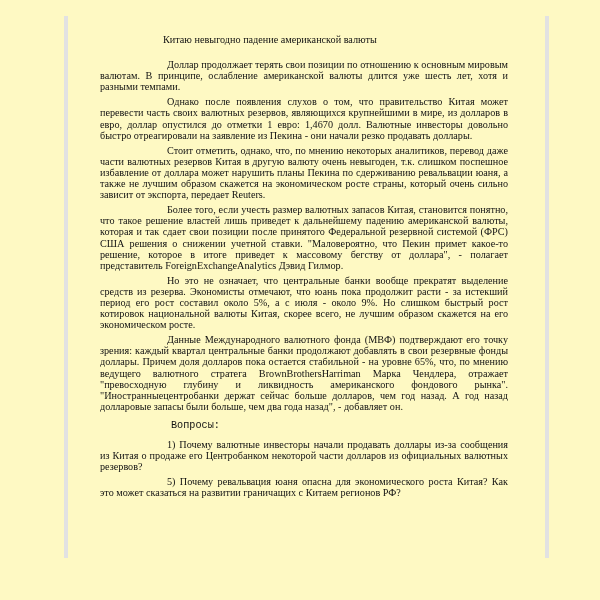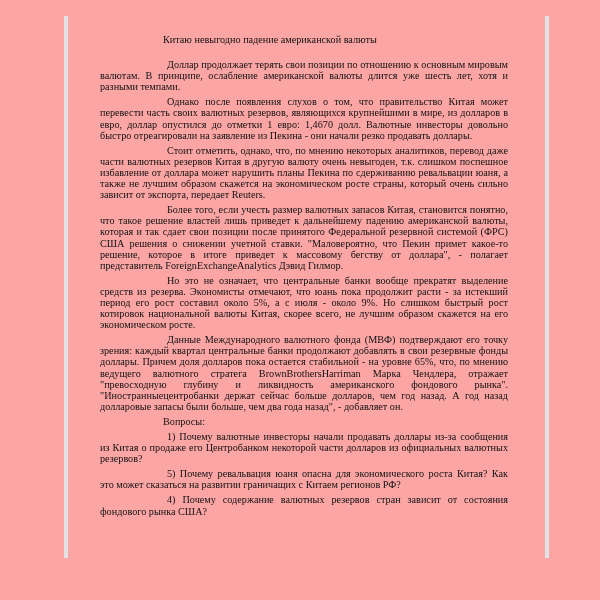--- a/index.html
+++ b/index.html
@@ -7,21 +7,21 @@
       padding: 0;
       width: 600px;
       height: 600px;
       background: #ffffff;
       overflow: hidden;
     }
     .viewport {
       position: relative;
       width: 600px;
       height: 600px;
-      background: #fca5a5;
+      background: #fef9c3;
     }
     .page-edge {
       position: absolute;
       top: 16px;
       height: 542px;
       width: 4px;
       background: #e2e2e2;
     }
     .page-edge.left { left: 64px; }
     .page-edge.right { left: 545px; }
@@ -41,22 +41,23 @@
       font-size: 10.2px;
       font-weight: normal;
       line-height: 11.1px;
     }
     .para {
       margin: 4px;
       text-indent: 67px;
       text-align: justify;
     }
     .q-label {
-      margin: 0;
+      margin: 8px;
       text-indent: 67px;
+      font-family: Liberation Mono, monospace;
     }
   </style>
 </head>
 <body>
 
 <div class="viewport">
   <div class="page-edge left"></div>
   <div class="page-edge right"></div>
 
   <div class="page">
@@ -65,15 +66,14 @@
     <p class="para">Доллар продолжает терять свои позиции по отношению к основным мировым валютам. В принципе, ослабление американской валюты длится уже шесть лет, хотя и разными темпами.</p>
     <p class="para">Однако после появления слухов о том, что правительство Китая может перевести часть своих валютных резервов, являющихся крупнейшими в мире, из долларов в евро, доллар опустился до отметки 1 евро: 1,4670 долл. Валютные инвесторы довольно быстро отреагировали на заявление из Пекина - они начали резко продавать доллары.</p>
     <p class="para">Стоит отметить, однако, что, по мнению некоторых аналитиков, перевод даже части валютных резервов Китая в другую валюту очень невыгоден, т.к. слишком поспешное избавление от доллара может нарушить планы Пекина по сдерживанию ревальвации юаня, а также не лучшим образом скажется на экономическом росте страны, который очень сильно зависит от экспорта, передает Reuters.</p>
     <p class="para">Более того, если учесть размер валютных запасов Китая, становится понятно, что такое решение властей лишь приведет к дальнейшему падению американской валюты, которая и так сдает свои позиции после принятого Федеральной резервной системой (ФРС) США решения о снижении учетной ставки. "Маловероятно, что Пекин примет какое-то решение, которое в итоге приведет к массовому бегству от доллара", - полагает представитель ForeignExchangeAnalytics Дэвид Гилмор.</p>
     <p class="para">Но это не означает, что центральные банки вообще прекратят выделение средств из резерва. Экономисты отмечают, что юань пока продолжит расти - за истекший период его рост составил около 5%, а с июля - около 9%. Но слишком быстрый рост котировок национальной валюты Китая, скорее всего, не лучшим образом скажется на его экономическом росте.</p>
     <p class="para">Данные Международного валютного фонда (МВФ) подтверждают его точку зрения: каждый квартал центральные банки продолжают добавлять в свои резервные фонды доллары. Причем доля долларов пока остается стабильной - на уровне 65%, что, по мнению ведущего валютного стратега BrownBrothersHarriman Марка Чендлера, отражает "превосходную глубину и ликвидность американского фондового рынка". "Иностранныецентробанки держат сейчас больше долларов, чем год назад. А год назад долларовые запасы были больше, чем два года назад", - добавляет он.</p>
 
     <p class="q-label">Вопросы:</p>
     <p class="para">1) Почему валютные инвесторы начали продавать доллары из-за сообщения из Китая о продаже его Центробанком некоторой части долларов из официальных валютных резервов?</p>
     <p class="para">5) Почему ревальвация юаня опасна для экономического роста Китая? Как это может сказаться на развитии граничащих с Китаем регионов РФ?</p>
-    <p class="para">4) Почему содержание валютных резервов стран зависит от состояния фондового рынка США?</p>
   </div>
 </div>
 
 </body></html>

